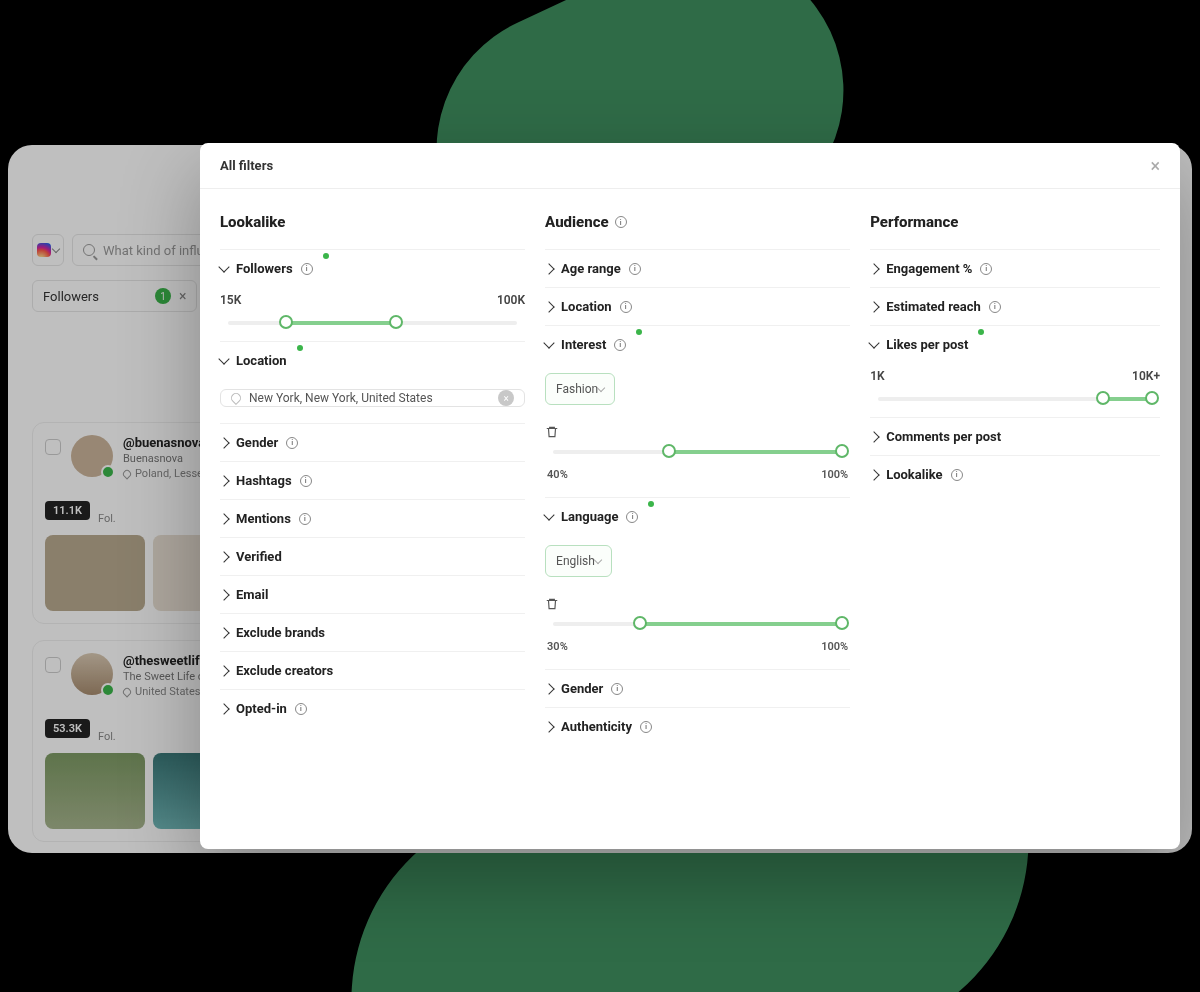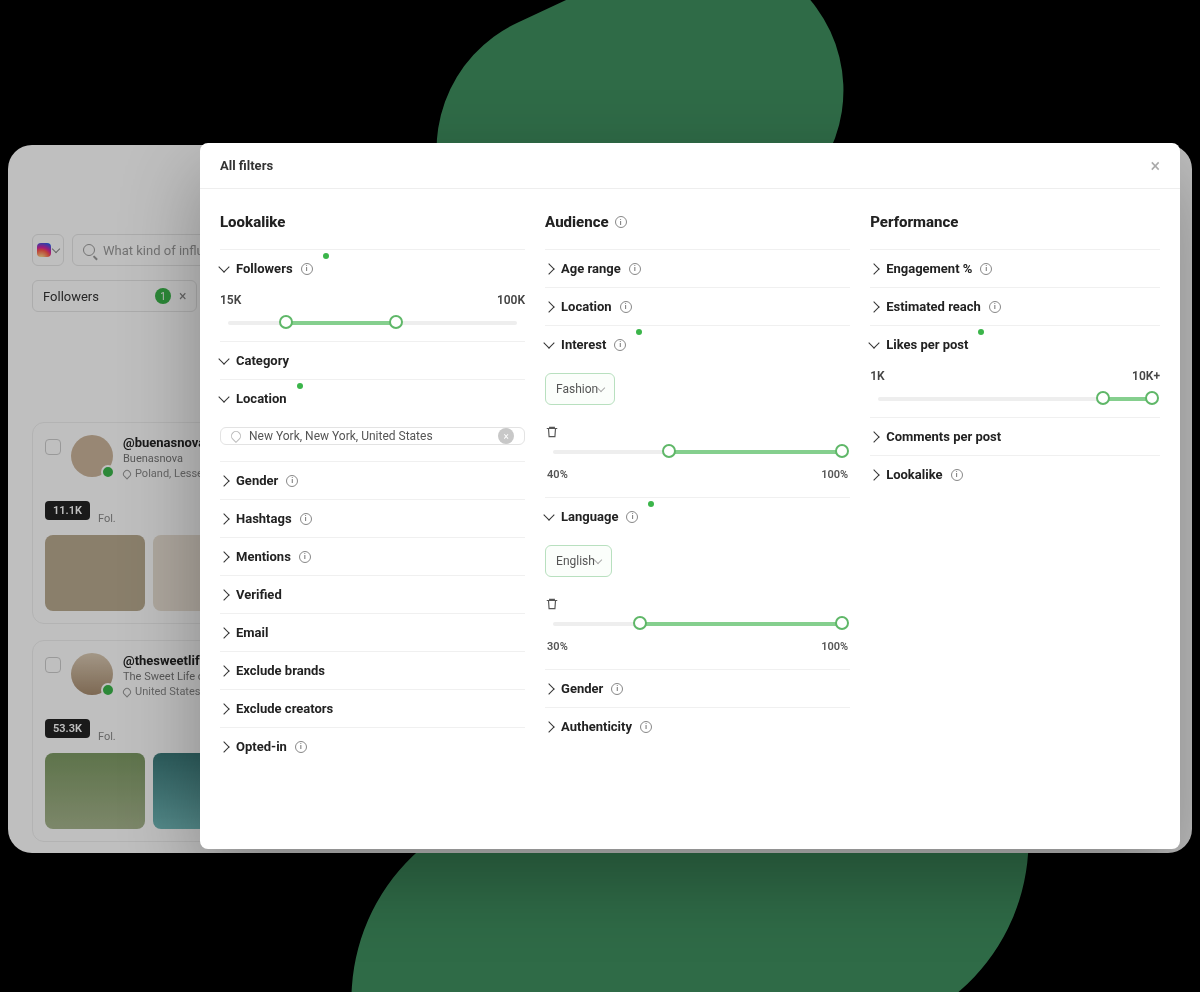--- a/index.html
+++ b/index.html
@@ -221,24 +221,20 @@
           <span>15K</span>
           <span>100K</span>
         </div>
         <div class="slider">
           <div class="slider-fill" style="left:20%;right:42%"></div>
           <div class="slider-handle" style="left:20%"></div>
           <div class="slider-handle" style="left:58%"></div>
         </div>
       </div>
 
-      <div class="filter-row">
-        <span class="arrow open"></span>
-        <span class="filter-label">Category</span>
-      </div>
 
       <div class="filter-row" style="border-top:1px solid #f0f0f0">
         <span class="arrow open"></span>
         <span class="filter-label">Location</span>
         <span class="dot-active"></span>
       </div>
       <div class="filter-content">
         <div class="location-input">
           <span class="pin-icon"></span>
           <span>New York, New York, United States</span>

